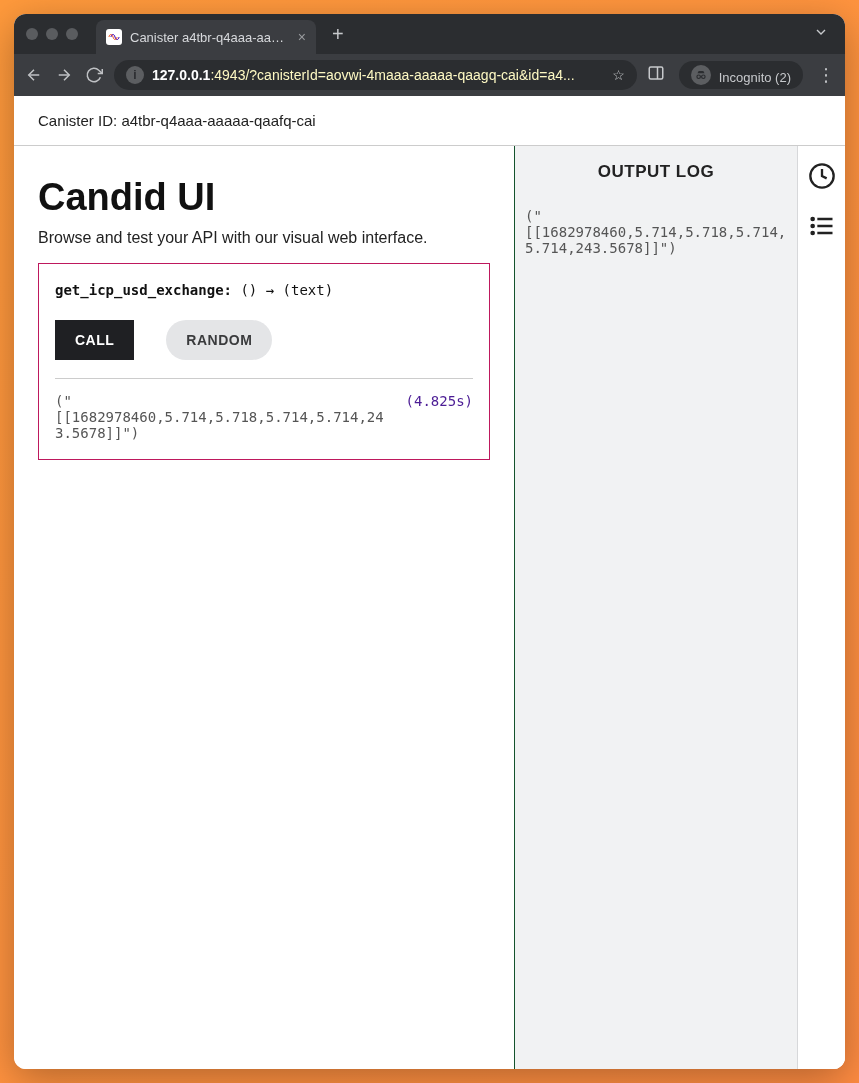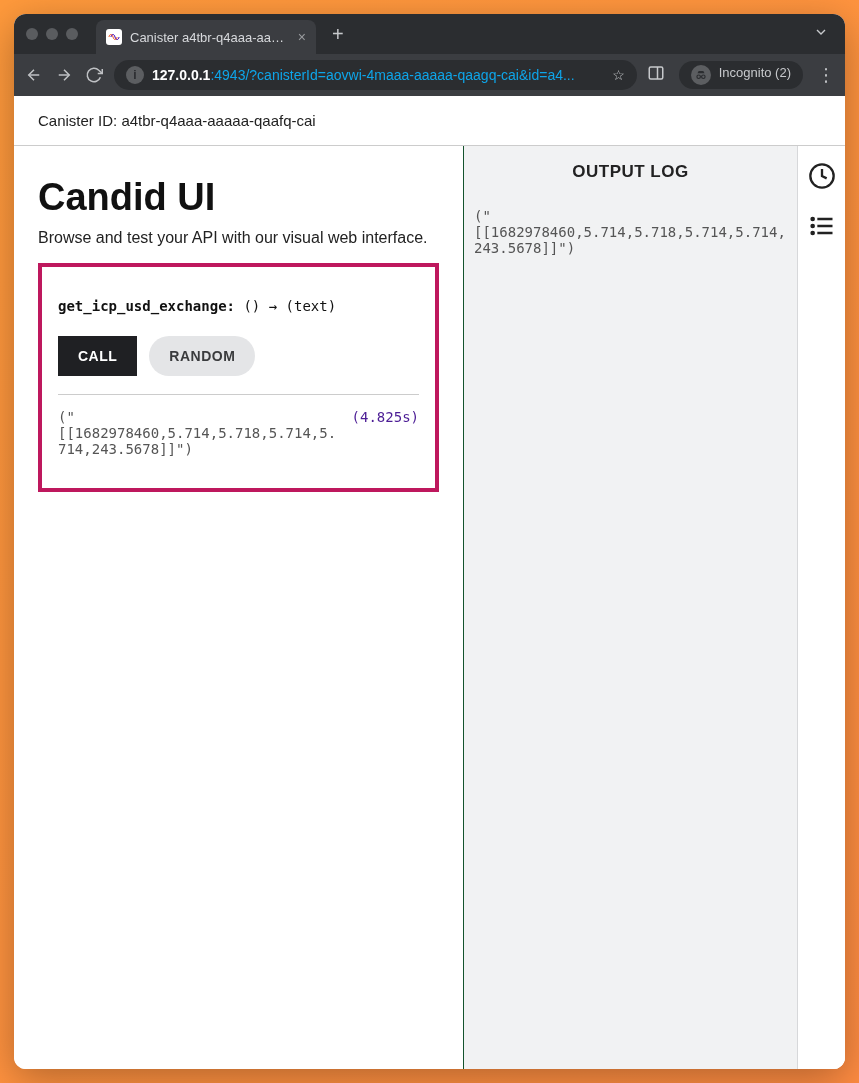--- a/index.html
+++ b/index.html
@@ -79,25 +79,25 @@
     color:#d7d9dc;
     font-size: 14px;
     overflow:hidden;
   }
   .info-circle {
     width:18px;height:18px;border-radius:50%;background:#5c5e61;color:#2b2d30;
     display:flex;align-items:center;justify-content:center;font-size:12px;font-weight:bold;
   }
   .url-text { flex:1; white-space:nowrap; overflow:hidden; text-overflow:ellipsis;}
   .url-text .bold { color:#fff;font-weight:bold; }
-  .url-text .dim { color:#0ea5e9; }
+  .url-text .dim { color:#fef9c3; }
   .star { color:#c7c9cc; cursor:pointer;}
   .right-icons { display:flex; align-items:center; gap:14px; color:#c7c9cc; }
   .incognito-badge {
-    display:flex; align-items:flex-start; gap:8px;
+    display:flex; align-items:flex-end; gap:8px;
     background:#2b2d30; border-radius:16px; padding:4px 12px;
     font-size:13px;
   }
   .incog-icon {
     width:20px;height:20px;border-radius:50%;background:#5c5e61;
     display:flex;align-items:center;justify-content:center;
   }
   .dots { cursor:pointer; font-size:18px; }
 
   
@@ -114,46 +114,46 @@
     font-size: 15px;
     border-bottom: 1px solid #ccc;
     color:#222;
   }
   .main-row {
     flex:1;
     display:flex;
     overflow:hidden;
   }
   .left-col {
-    width: 449px;
+    width: 500px;
     padding: 30px 24px;
   }
   .left-col h1 {
     font-size: 38px;
     font-weight: 800;
     color:#111;
     margin-bottom: 10px;
   }
   .left-col .subtitle {
     font-size: 16px;
     color:#222;
     margin-bottom: 16px;
   }
   .method-card {
-    border: 4px solid #be185d;
-    padding: 31px 16px;
+    border: 1px solid #be185d;
+    padding: 18px 16px;
   }
   .sig {
     font-family: ui-monospace, SFMono-Regular, Menlo, Consolas, monospace;
     font-size: 14px;
     color:#111;
     margin-bottom: 22px;
   }
   .sig .fn { font-weight: 700; }
-  .btn-row { display:flex; gap:12px; margin-bottom:18px; }
+  .btn-row { display:flex; gap:32px; margin-bottom:18px; }
   .btn {
     border:none; padding: 12px 20px; font-size:14px; font-weight:700;
     letter-spacing: 0.5px; cursor:pointer;
   }
   .btn-call { background:#1f2023; color:#fff; }
   .btn-random { background:#e4e5e7; color:#3a3b3d;border-radius:20px; }
   .hr { border:none; border-top:1px solid #ccc; margin-bottom:14px;}
   .result-block {
     font-family: ui-monospace, SFMono-Regular, Menlo, Consolas, monospace;
     font-size: 14px;

